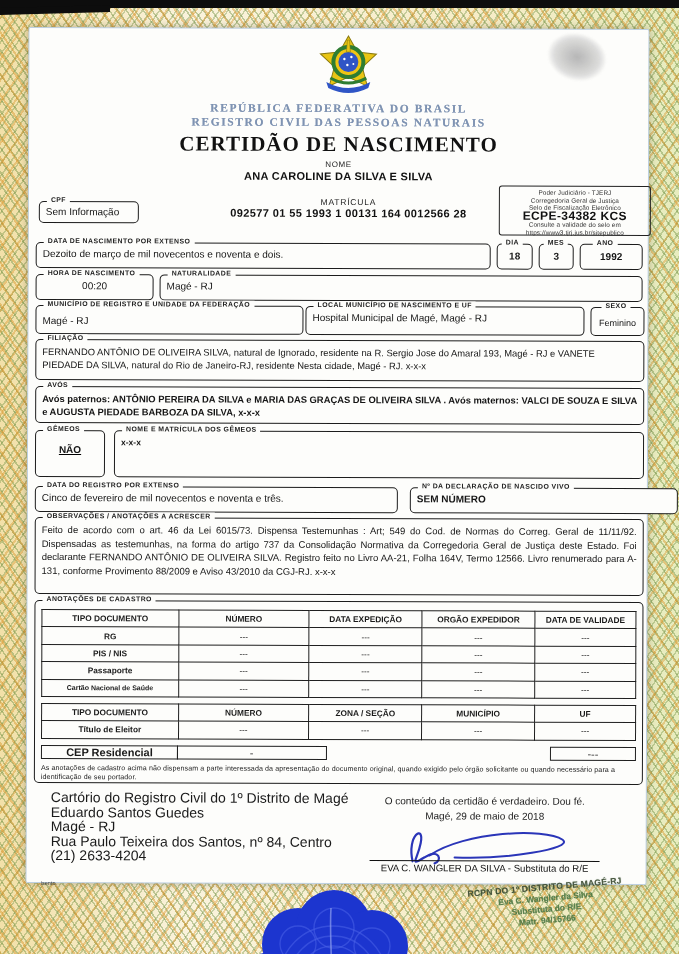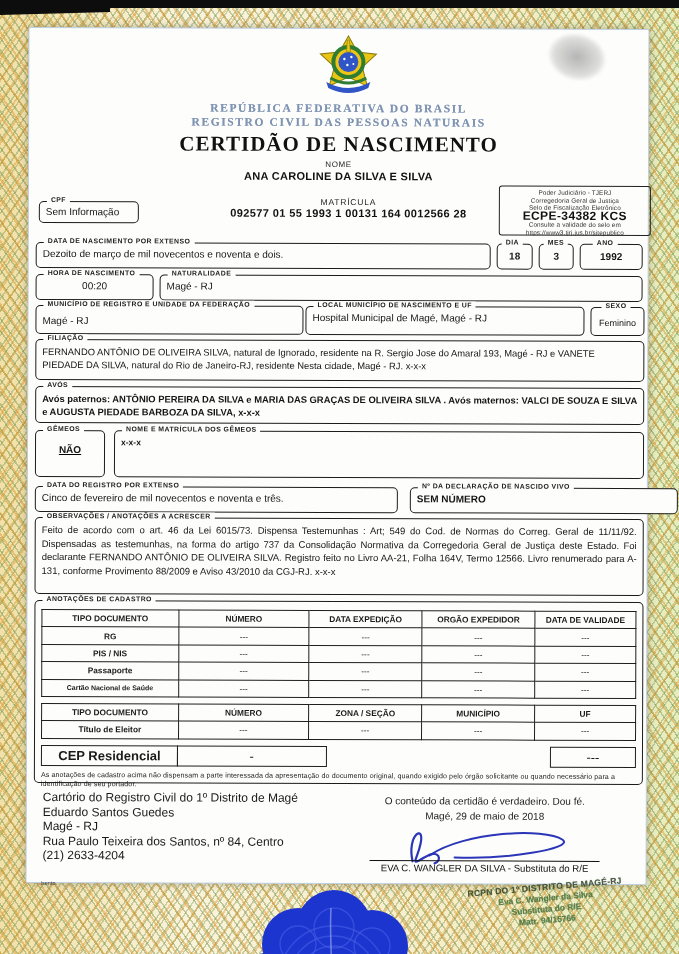--- a/index.html
+++ b/index.html
@@ -51,26 +51,26 @@
     font-size:6.4px; line-height:7.6px; color:#333; letter-spacing:.1px; }
   .sealbox .code { font-size:12px; font-weight:700; color:#111; letter-spacing:.4px; margin:1px 0; }
 
   
   .cad-table { width:100%; border-collapse:collapse; table-layout:fixed; }
   .cad-table th, .cad-table td { border:1.3px solid #1f1f1f; font-size:8.3px; color:#1a1a1a;
     text-align:center; padding:3.2px 1px; font-weight:700; }
   .cad-table td.dash { font-weight:400; color:#333; }
   .cad-table td.tiny { font-size:7px; }
   .cep-row { display:flex; margin-top:6px; }
-  .cep-box { border:1.3px solid #1f1f1f; height:21px; font-size:13px; font-weight:700; color:#1a1a1a;
+  .cep-box { border:1.3px solid #1f1f1f; height:14px; font-size:11px; font-weight:700; color:#1a1a1a;
     display:flex; align-items:center; justify-content:center; }
   .cad-note { margin-top:5px; font-size:7.1px; line-height:9.5px; color:#222; text-align:left; letter-spacing:.1px; }
 
   
-  .foot-left { left:16px; top:762px; font-size:12px; line-height:14.5px; color:#1a1a1a; }
+  .foot-left { left:24px; top:762px; font-size:14px; line-height:14.5px; color:#1a1a1a; }
   .foot-isento { left:14px; top:852px; font-size:5.5px; color:#444; }
   .foot-right { left:300px; top:764px; width:316px; text-align:center; font-size:10px; color:#1a1a1a; line-height:15px; }
   .sig-wrap { position:relative; margin:2px auto 0; width:230px; height:48px; }
   .sig-svg { position:absolute; left:15px; top:-4px; }
   .sig-line { position:absolute; left:0; right:0; bottom:12px; border-bottom:1.4px solid #111; }
   .signer { position:absolute; left:-40px; right:-40px; bottom:-2px; font-size:9.6px; color:#111; }
 
   
   .smudge { left:548px; top:34px; width:58px; height:46px; z-index:12;
     background:radial-gradient(ellipse at 50% 50%, rgba(110,110,112,.5), rgba(120,120,122,.25) 55%, transparent 75%);

